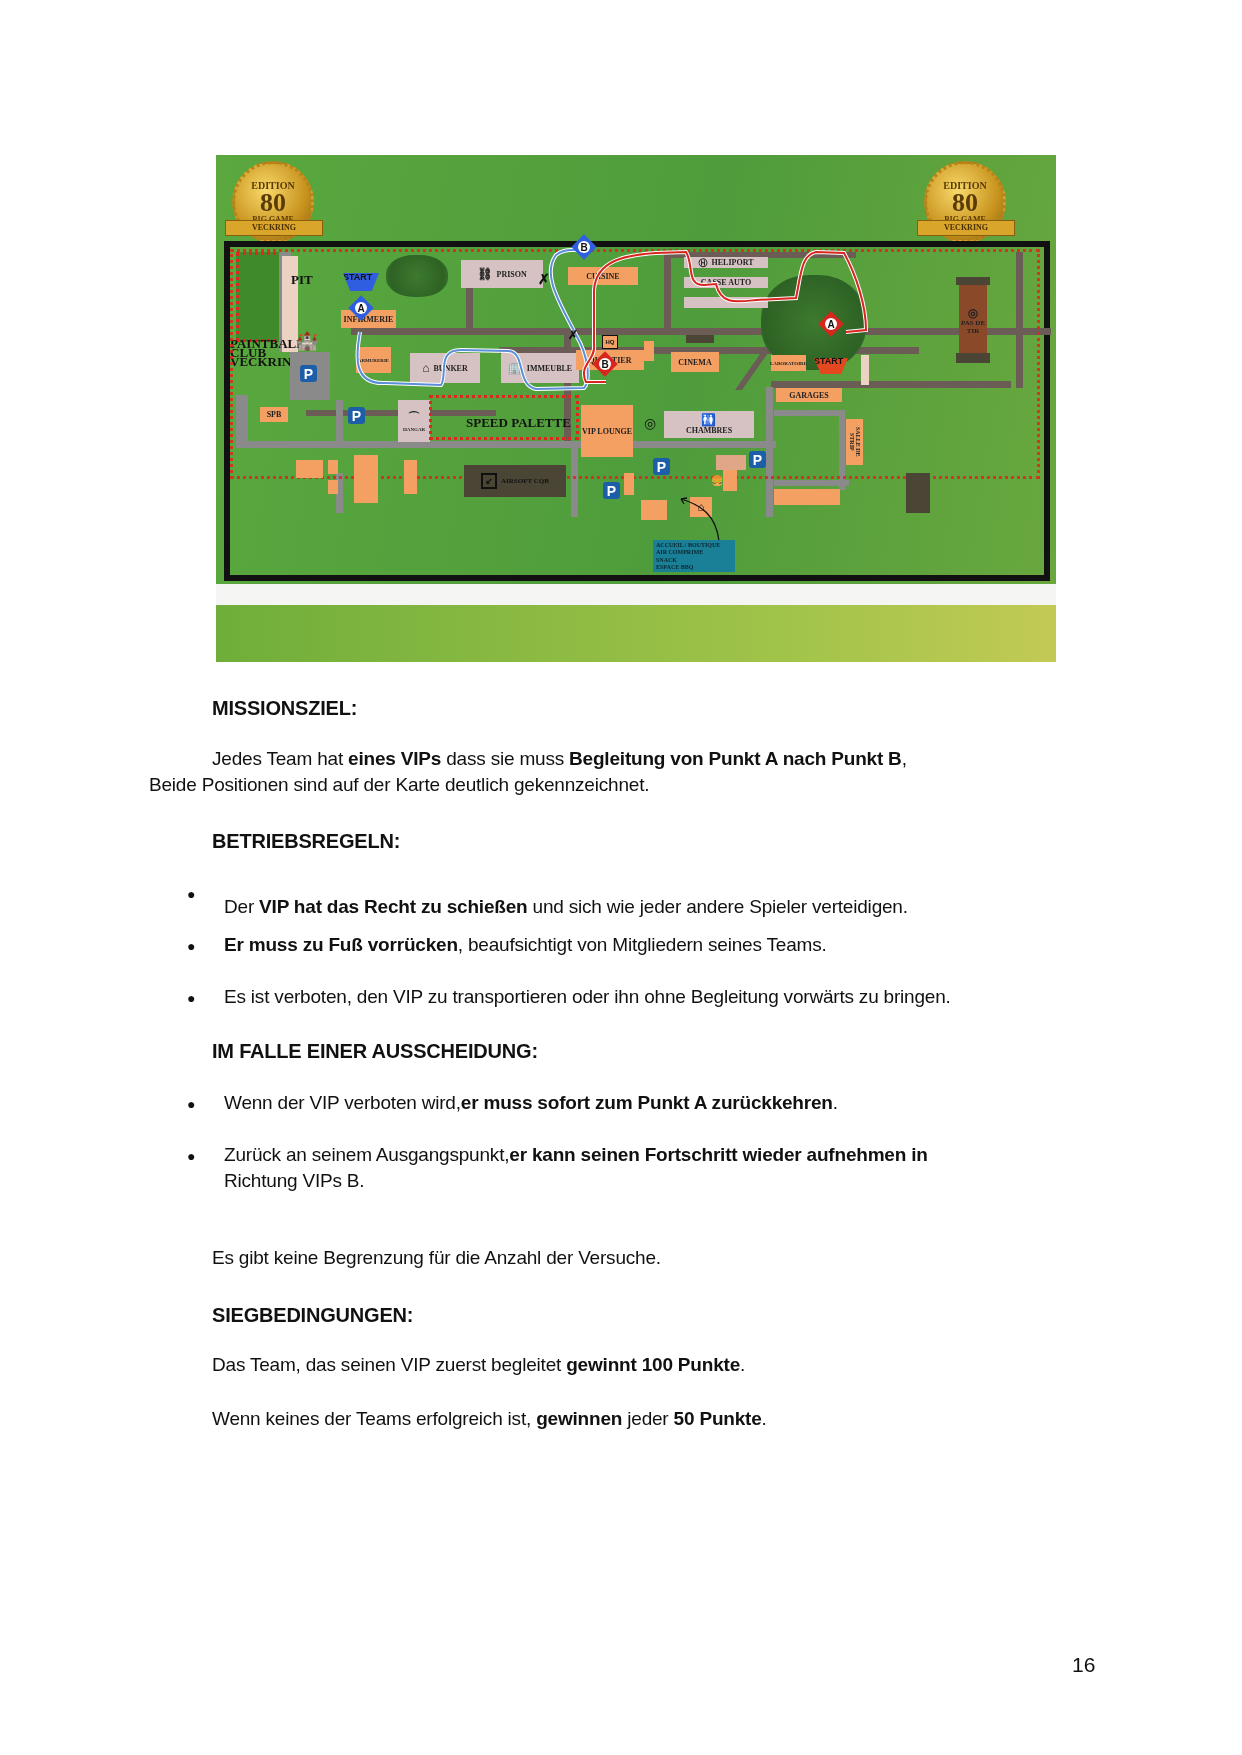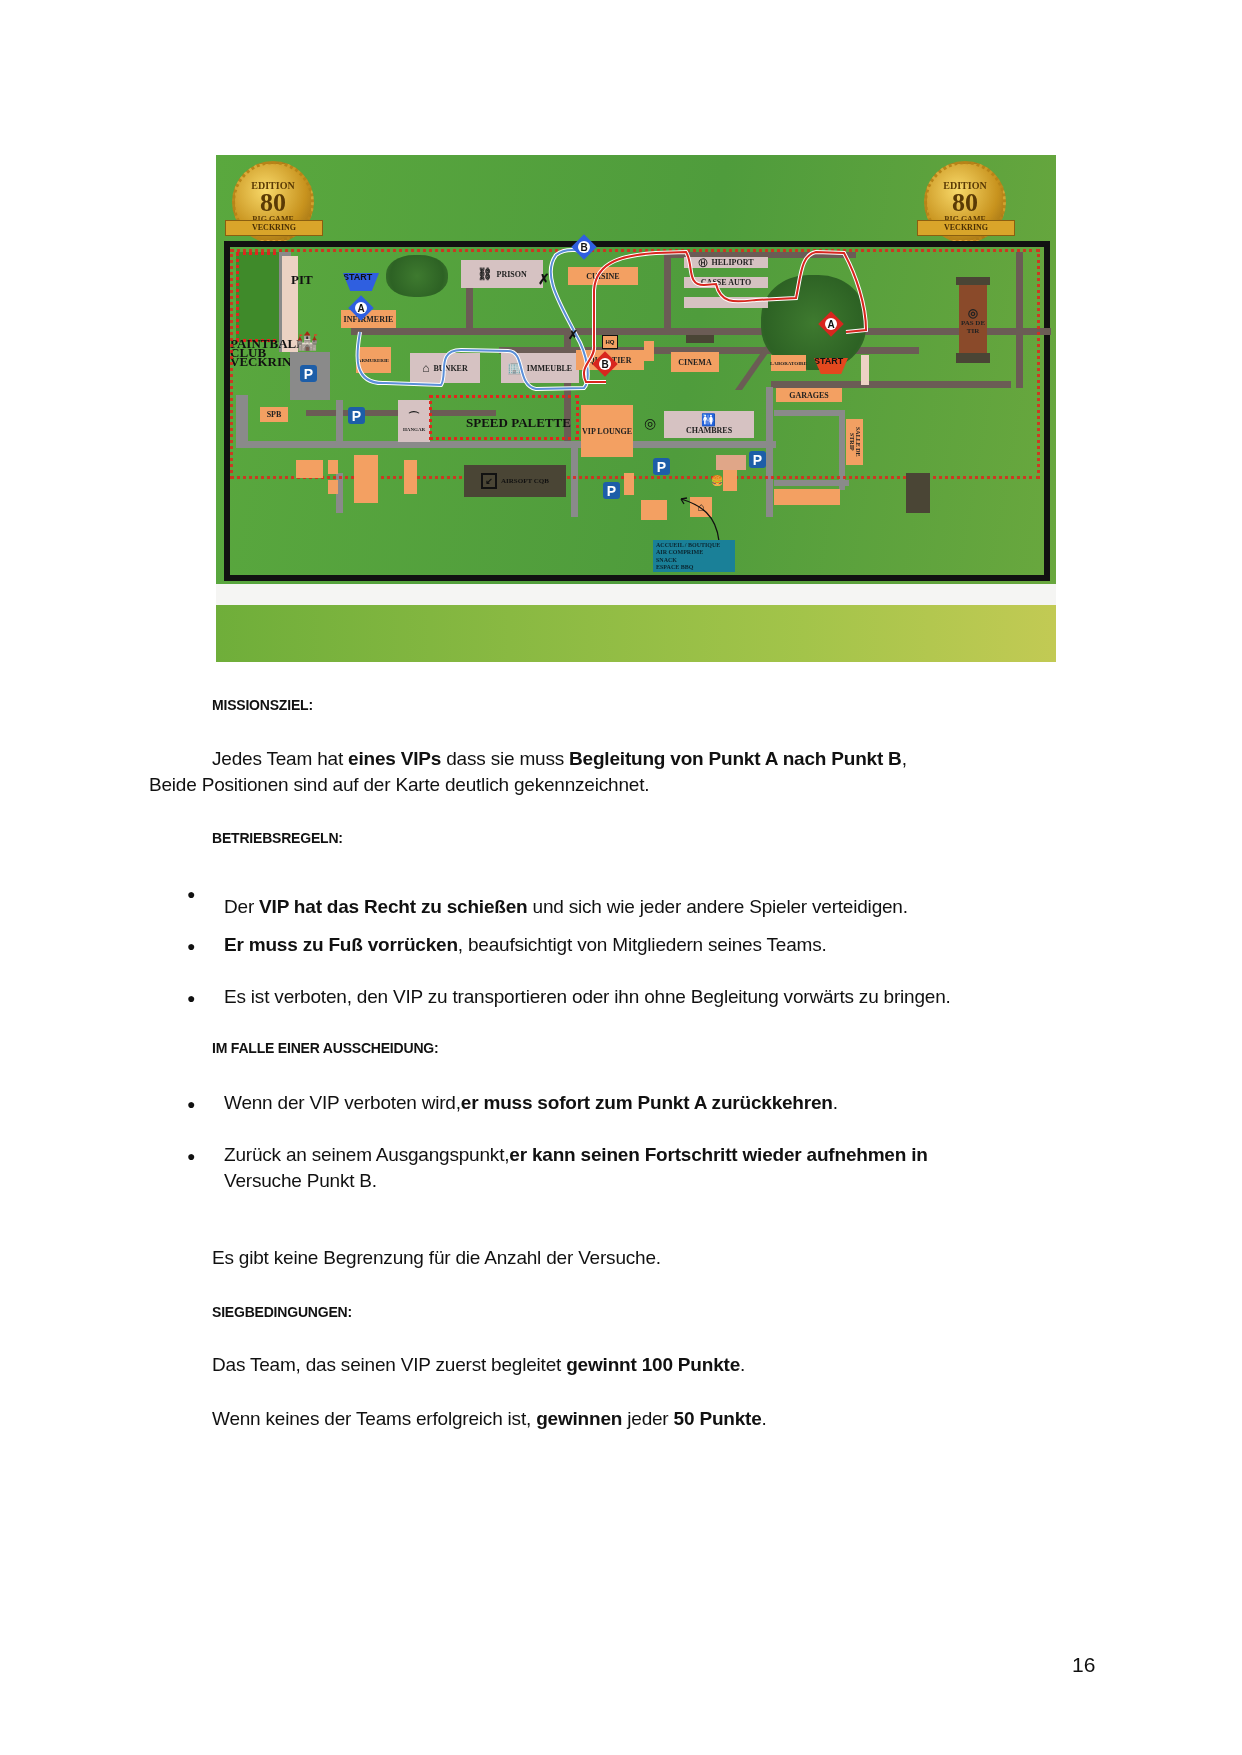--- a/index.html
+++ b/index.html
@@ -26,21 +26,21 @@
   .dash { position:absolute; border:3px dotted #e0261e; box-sizing:border-box; }
   .park { position:absolute; width:17px; height:17px; background:#1d5ea8; color:#fff; font-weight:bold; font-size:14px; display:flex; align-items:center; justify-content:center; border-radius:3px; font-family:"Liberation Sans", sans-serif; }
   .pin { position:absolute; width:18px; height:18px; transform:rotate(45deg); display:flex; align-items:center; justify-content:center; }
   .pin span { transform:rotate(-45deg); width:12px; height:12px; background:#fff; border-radius:50%; color:#111; font-weight:bold; font-size:10px; display:flex; align-items:center; justify-content:center; font-family:"Liberation Sans", sans-serif; }
   .tree { position:absolute; border-radius:45%; background:radial-gradient(circle,#3e7a2f,#2d6224 70%,#3e7a2f); }
   .startbox { position:absolute; color:#111; font-weight:900; font-size:9px; display:flex; align-items:center; justify-content:center; font-family:"Liberation Sans", sans-serif; }
   .info { position:absolute; left:437px; top:385px; width:82px; height:32px; background:#1a8098; font-family:"Liberation Serif", serif; font-size:6px; line-height:7.4px; color:#0b2530; padding:2px 3px; box-sizing:border-box; font-weight:bold; }
   .ico { font-size:12px; line-height:12px; }
 
   
-  .h { position:absolute; font-weight:bold; font-size:14px; letter-spacing:-0.2px; }
+  .h { position:absolute; font-weight:bold; font-size:20px; letter-spacing:-0.2px; }
   .p { position:absolute; font-size:19px; letter-spacing:-0.2px; line-height:26px; white-space:nowrap; }
   .bullet { position:absolute; font-size:14px; }
   b { font-weight:bold; }
   .pagenum { position:absolute; left:1061px; top:1653px; font-size:21px;margin-left:11px; }
 </style>
 </head>
 <body>
 
 <div id="map">
   <div class="whitestrip"></div>
@@ -228,21 +228,21 @@
 <div class="bullet" style="left:187px;top:990px;">●</div>
 <div class="p" style="left:224px;top:984px;">Es ist verboten, den VIP zu transportieren oder ihn ohne Begleitung vorwärts zu bringen.</div>
 
 <div class="h" style="left:212px;top:1040px;">IM FALLE EINER AUSSCHEIDUNG:</div>
 
 <div class="bullet" style="left:187px;top:1096px;">●</div>
 <div class="p" style="left:224px;top:1090px;"><span>Wenn der VIP verboten wird,</span><b>er muss sofort zum Punkt A zurückkehren</b><span>.</span></div>
 
 <div class="bullet" style="left:187px;top:1148px;">●</div>
 <div class="p" style="left:224px;top:1142px;"><span>Zurück an seinem Ausgangspunkt,</span><b>er kann seinen Fortschritt wieder aufnehmen in</b></div>
-<div class="p" style="left:224px;top:1168px;">Versuche Punkt B.</div>
+<div class="p" style="left:224px;top:1168px;">Richtung VIPs B.</div>
 
 <div class="p" style="left:212px;top:1245px;">Es gibt keine Begrenzung für die Anzahl der Versuche.</div>
 
 <div class="h" style="left:212px;top:1304px;">SIEGBEDINGUNGEN:</div>
 <div class="p" style="left:212px;top:1352px;"><span>Das Team, das seinen VIP zuerst begleitet </span><b>gewinnt 100 Punkte</b><span>.</span></div>
 <div class="p" style="left:212px;top:1406px;"><span>Wenn keines der Teams erfolgreich ist, </span><b>gewinnen</b><span> jeder </span><b>50 Punkte</b><span>.</span></div>
 
 <div class="pagenum">16</div>
 
 </body></html>

